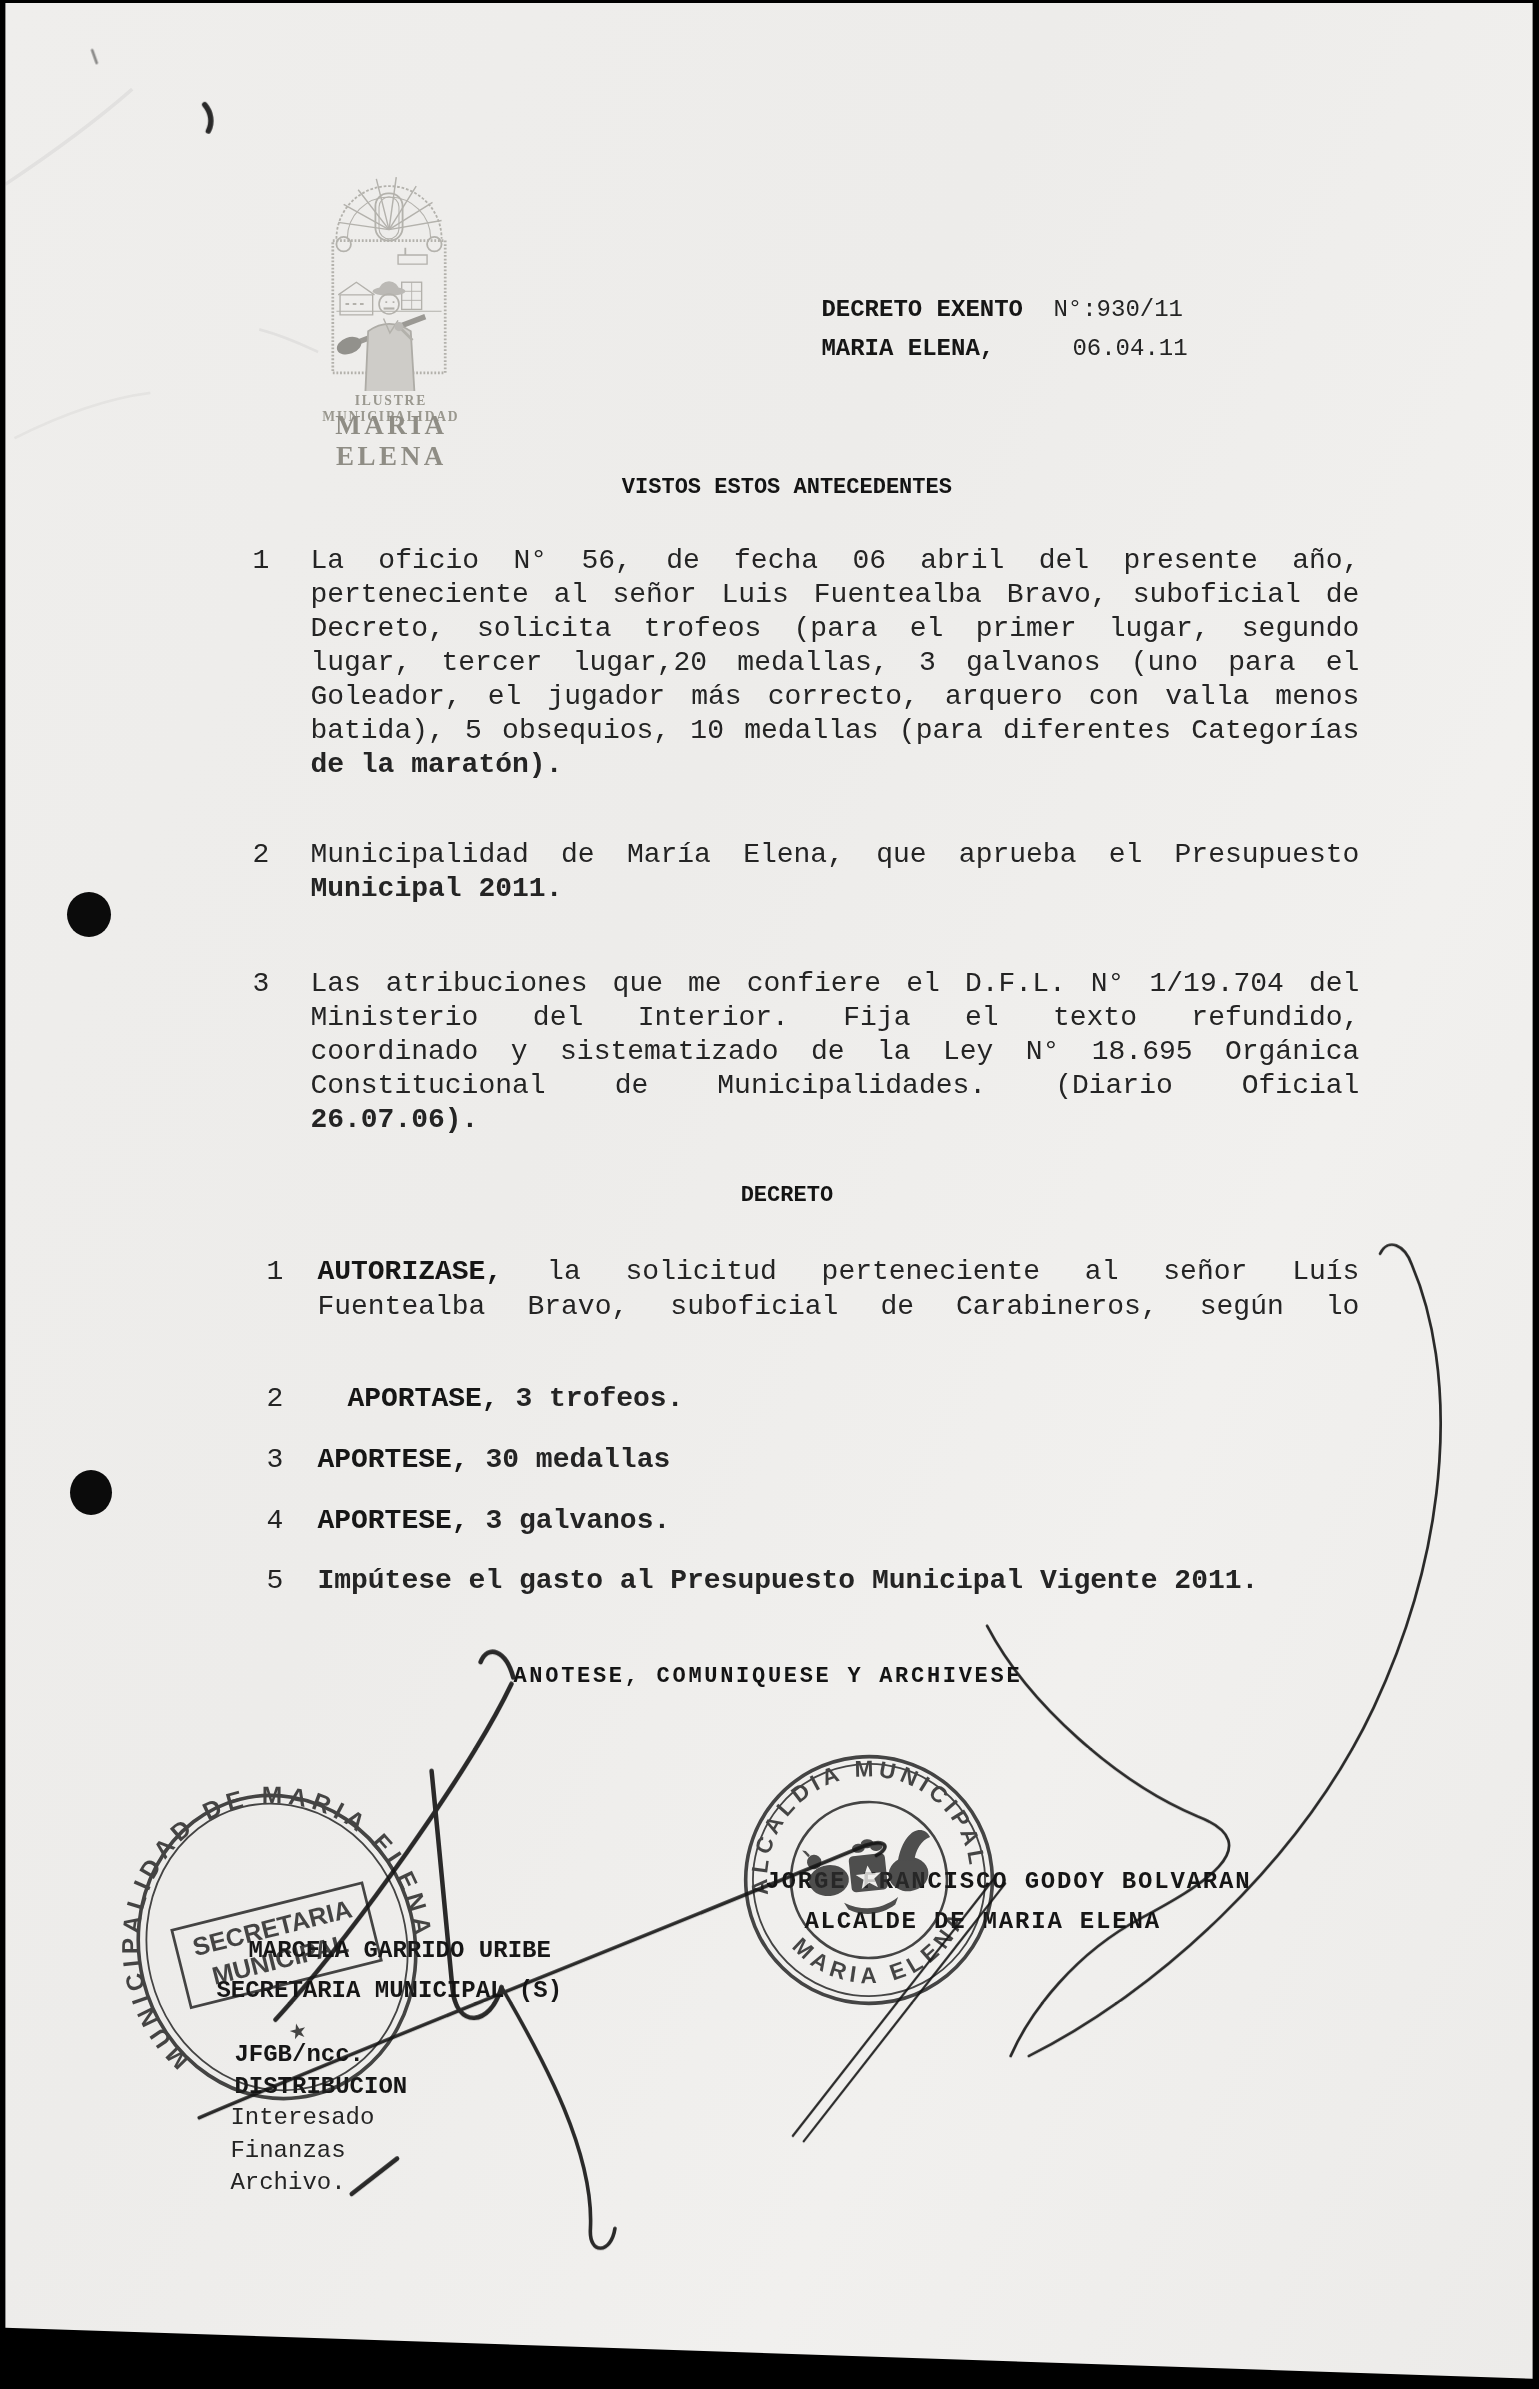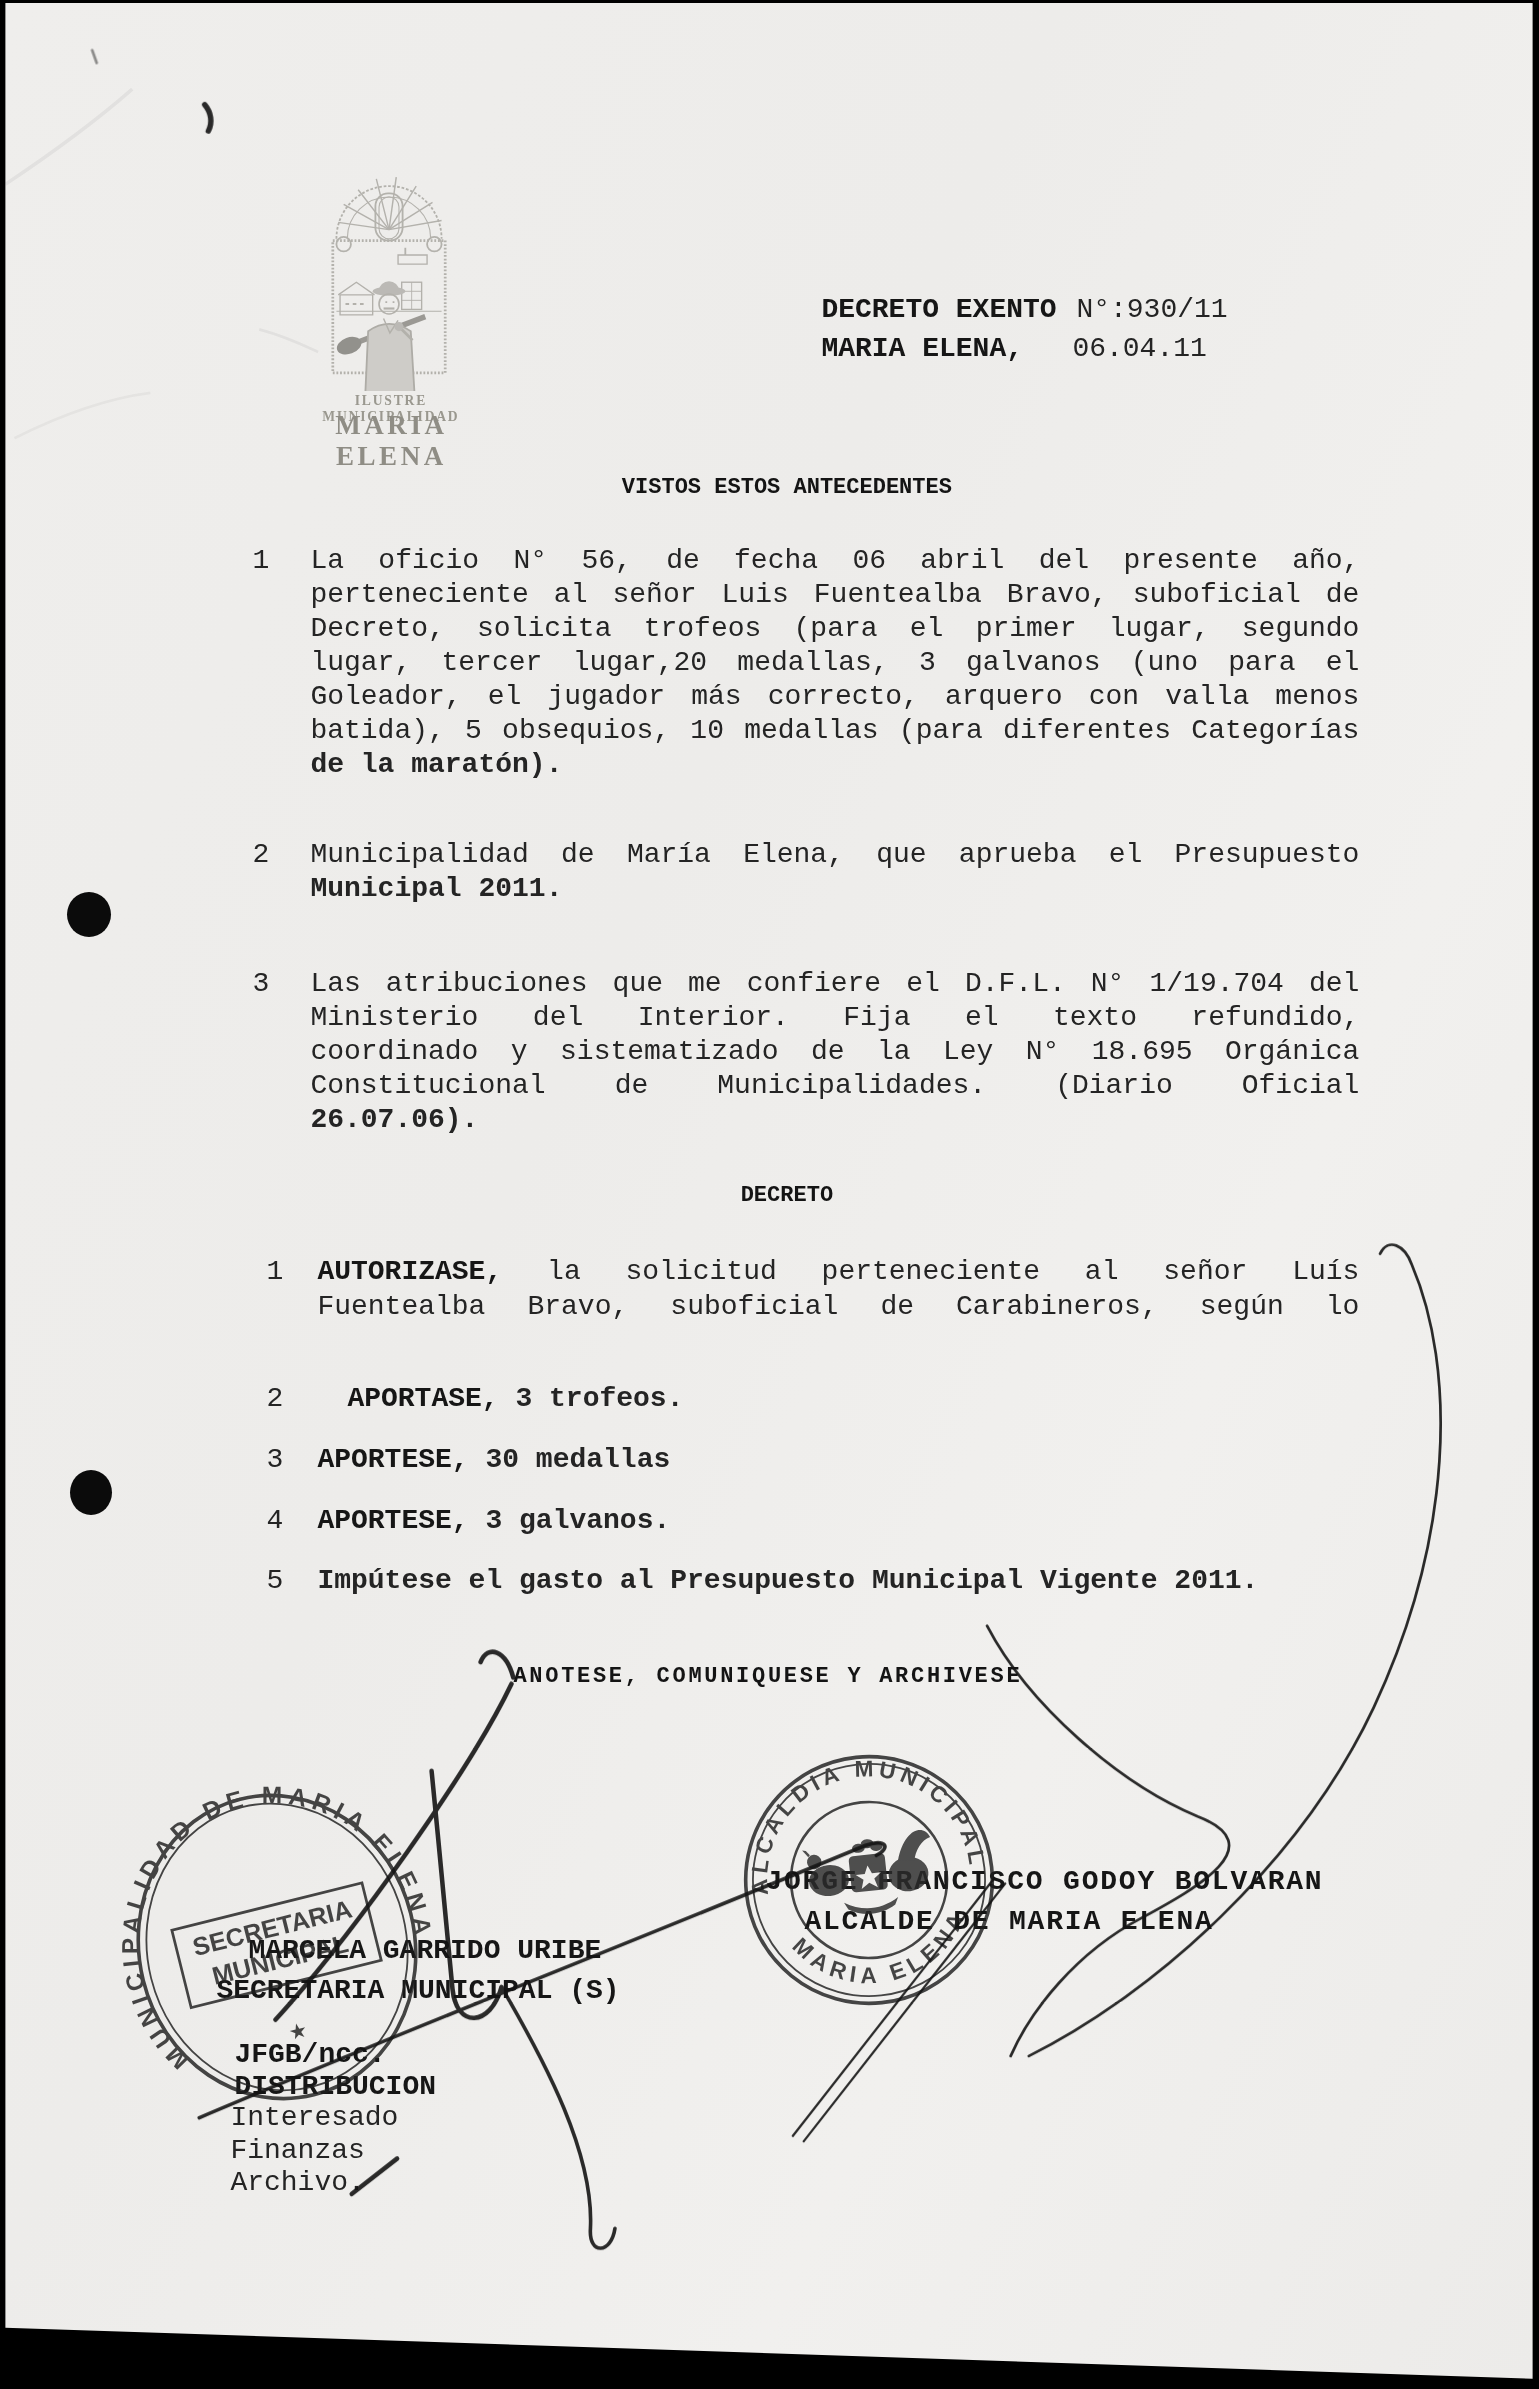--- a/index.html
+++ b/index.html
@@ -6,21 +6,21 @@
   body{
     width:1539px;height:2389px;position:relative;background:#000;
     font-family:"Liberation Mono","DejaVu Sans Mono",monospace;
     overflow:hidden;
   }
   .paper{
     position:absolute;left:5.4px;top:2.7px;right:6.4px;bottom:0;
     background:linear-gradient(115deg,#efeeec 0%,#edecea 40%,#f1f0ee 70%,#ecebe9 100%);
     clip-path:polygon(0 0,100% 0,100% 2376px,0 2325px);
   }
-  .t{position:absolute;color:#242424;font-size:28px;line-height:33px;white-space:nowrap;}
+  .t{position:absolute;color:#242424;font-size:24px;line-height:33px;white-space:nowrap;}
   .b{font-weight:bold;color:#161616;}
   .para{position:absolute;display:flex;color:#242424;font-size:28px;line-height:34px;}
   .para .pnum{flex:none;}
   .para .plines{flex:1;}
   .tline{text-align:justify;text-align-last:justify;}
   .tline.tlast{text-align-last:left;font-weight:bold;}
   .vlist{left:247px;width:1107px;}
   .vlist .pnum{width:58px;}
   .dlist{left:261px;width:1093px;line-height:35px;}
   .dlist .pnum{width:51px;}
@@ -92,21 +92,21 @@
       <path d="M60,246 L63,180 Q86,164 110,180 L114,246" fill="#c9c7c2" stroke="#a3a19b" stroke-width="2"></path>
       <path d="M80,166 l7,16 l9,-14" stroke-width="1.6"></path>
       <path d="M98,176 L112,190" stroke-width="3"></path>
       <circle cx="97" cy="175" r="5" fill="#b3b1ac" stroke="none"></circle>
     </g>
   </svg>
   <div class="cap1" style="left:290px;top:390px;width:191px">ILUSTRE MUNICIPALIDAD</div>
   <div class="cap2" style="left:277px;top:407px;width:218px">MARIA ELENA</div>
 
   <span class="t b" style="left:816px;top:290px">DECRETO EXENTO</span>
-  <span class="t" style="left:1071px;top:290px">N°:930/11</span>
+  <span class="t" style="left:1048px;top:290px">N°:930/11</span>
   <span class="t b" style="left:816px;top:329px">MARIA ELENA,</span>
   <span class="t" style="left:1067px;top:329px">06.04.11</span>
 
   <div class="center-title" style="left:305px;top:472px;width:953px">VISTOS ESTOS ANTECEDENTES</div>
   <div class="para vlist" style="top:541px">
       <div class="pnum">1</div>
       <div class="plines">
         <div class="tline">La oficio N° 56, de fecha 06 abril del presente año,</div>
         <div class="tline">perteneciente al señor Luis Fuentealba Bravo, suboficial de</div>
         <div class="tline">Decreto, solicita trofeos (para el primer lugar, segundo</div>

